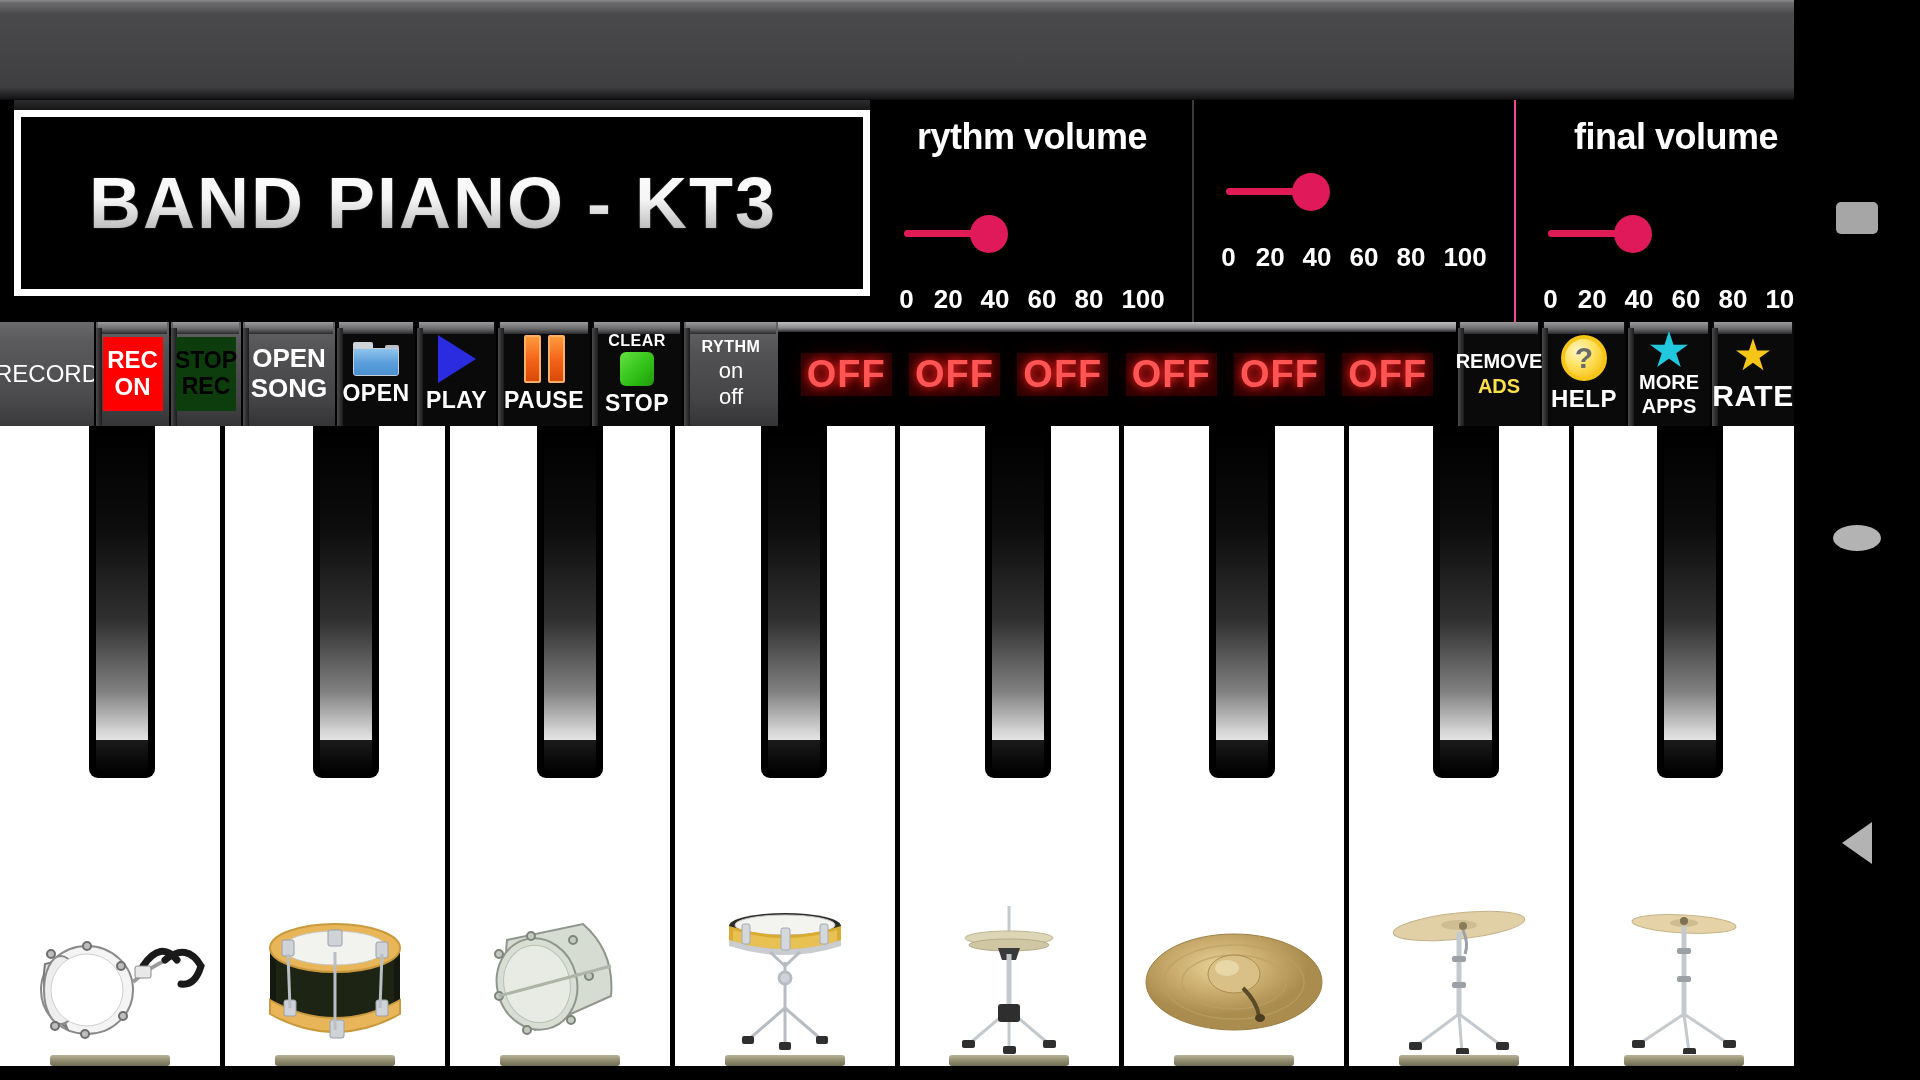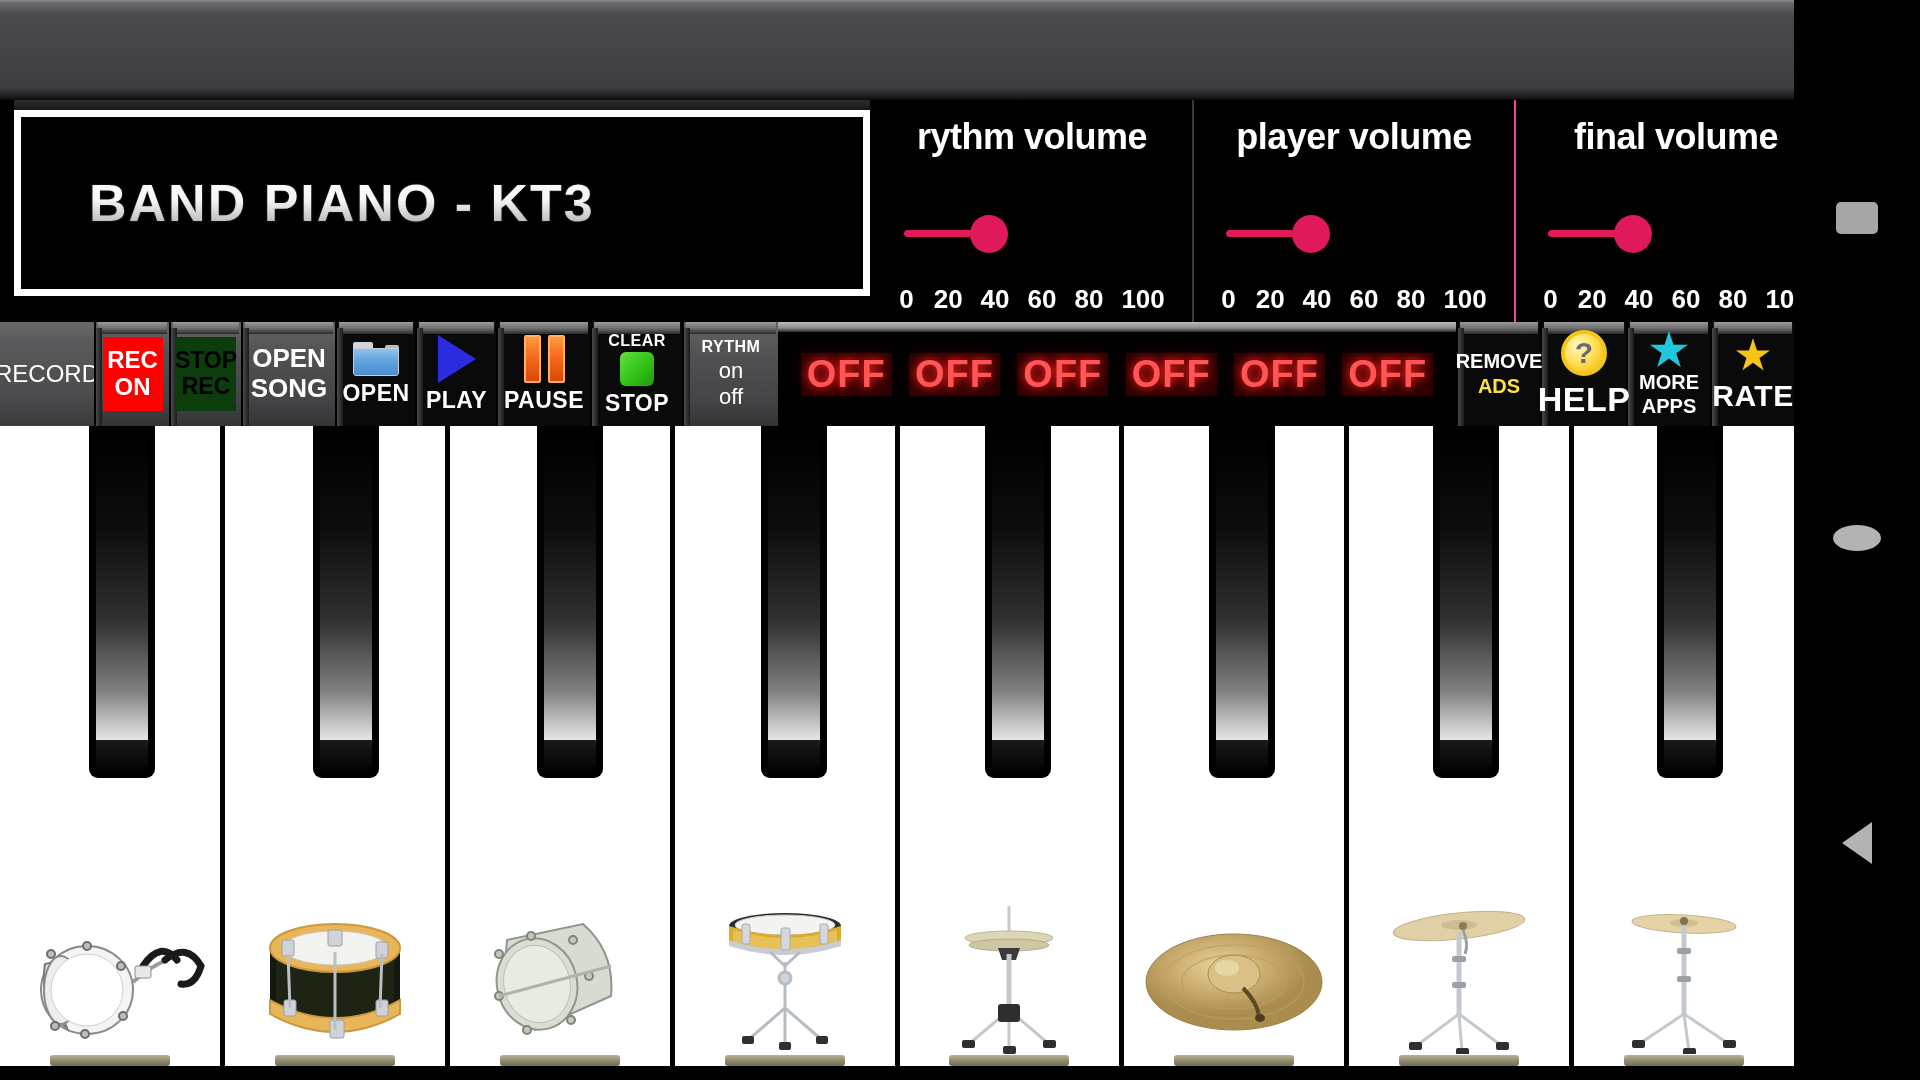--- a/index.html
+++ b/index.html
@@ -26,21 +26,21 @@
     position:absolute; left:0; top:100px; width:1794px; height:222px;
     background:#000;
   }
 
   .title-plate{
     position:absolute; left:14px; top:10px; width:856px; height:186px;
     background:#000; border:7px solid #ffffff;
     display:flex; align-items:center;
   }
   .title-text{
-    color:#fff; font-size:52px; font-weight:700; letter-spacing:2px;
+    color:#fff; font-size:72px; font-weight:700; letter-spacing:2px;
     padding-left:68px; white-space:nowrap;
     font-family:"Liberation Sans", sans-serif;
     text-shadow:0 0 2px rgba(255,255,255,.25);
     background:linear-gradient(180deg,#ffffff 0%,#f2f2f2 45%,#8d8d8d 96%);
     -webkit-background-clip:text; background-clip:text; color:transparent;
   }
   .plate-shadow{
     position:absolute; left:14px; top:0px; width:856px; height:14px;
     background:linear-gradient(180deg,#2c2c2e 0%,#101011 100%);
   }
@@ -278,21 +278,20 @@
           <span>0</span>
           <span>20</span>
           <span>40</span>
           <span>60</span>
           <span>80</span>
           <span>100</span>
         </div>
       </div>
 
       <div class="vol-panel">
-        <div class="vol-title">player volume</div>
         <div class="slider-wrap">
           <div class="slider-track-left"></div>
           <div class="slider-thumb"></div>
         </div>
         <div class="vol-scale">
           <span>0</span>
           <span>20</span>
           <span>40</span>
           <span>60</span>
           <span>80</span>
@@ -387,21 +386,21 @@
 
     <div class="btn b-removeads">
       <span>REMOVE</span>
       <span class="ads">ADS</span>
     </div>
 
     <div class="btn b-help">
       <span class="help-circle">
         <span>?</span>
       </span>
-      <span class="icon-cap" style="font-size:34px">HELP</span>
+      <span class="icon-cap" style="font-size:24px">HELP</span>
     </div>
 
     <div class="btn b-moreapps">
       <span class="star cyan">★</span>
       <span>MORE</span>
       <span>APPS</span>
     </div>
 
     <div class="btn b-rate">
       <span class="star gold">★</span>

